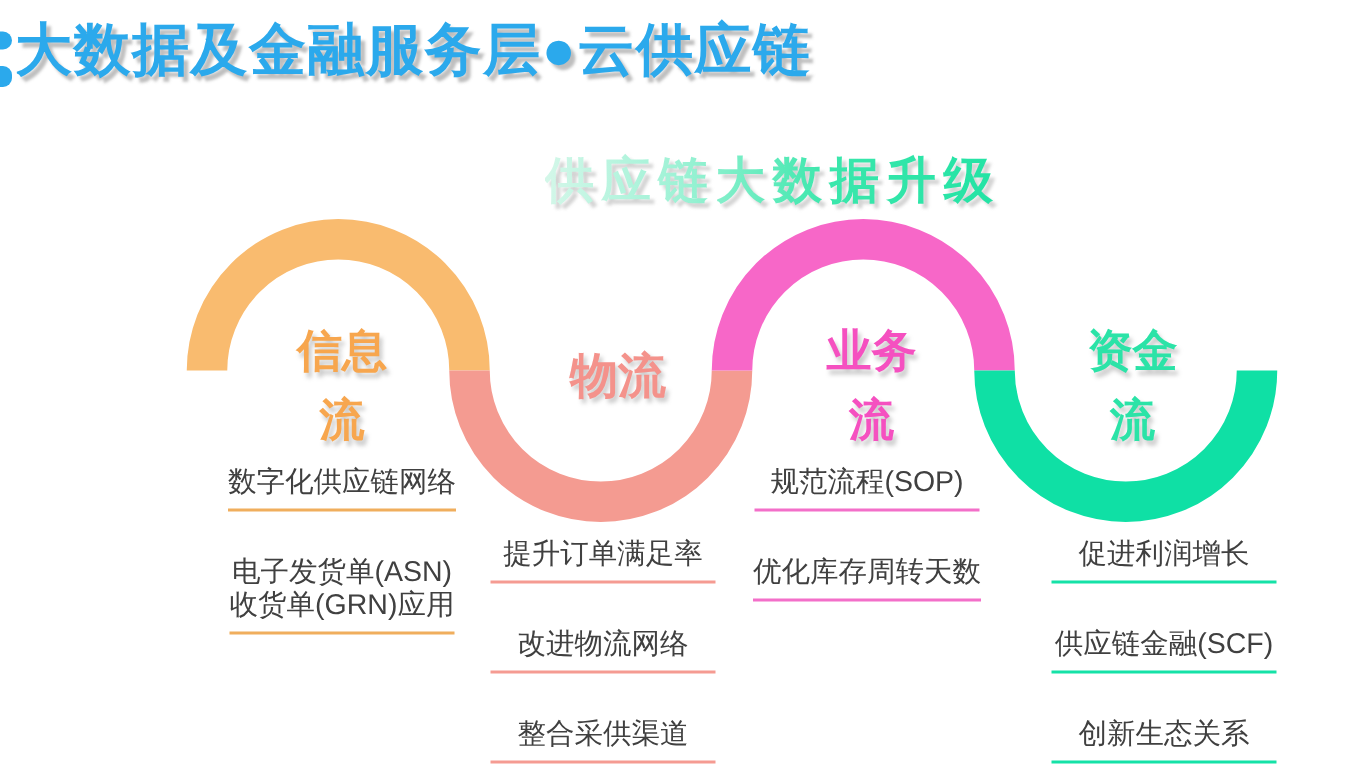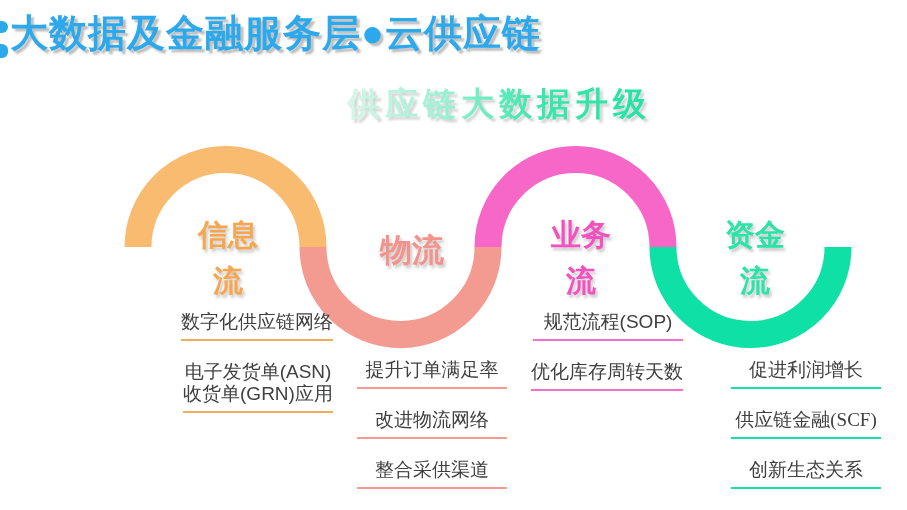--- a/index.html
+++ b/index.html
@@ -13,47 +13,47 @@
   .clip-frag .dot-top{top:1px;width:12px;height:12px;}
   .clip-frag .dot-bottom{top:24px;width:12px;height:14px;}
 
   .title{
     position:absolute;left:10px;top:8px;margin:0;
     font-size:38px;font-weight:bold;letter-spacing:1px;
     color:#2BA9EC;white-space:nowrap;
     text-shadow:3px 3px 2px rgba(110,110,110,0.45);
   }
   .subtitle{
-    position:absolute;left:347px;top:82px;margin:0;
+    position:absolute;left:347px;top:82px;margin:16px;
     font-size:33px;font-weight:bold;letter-spacing:5px;white-space:nowrap;
     background:linear-gradient(90deg,#D4F7E9 0%,#9DF2D5 30%,#3BE7AC 62%,#22E3A4 100%);
     -webkit-background-clip:text;background-clip:text;color:transparent;
     text-shadow:none;
     filter:drop-shadow(3px 3px 1px rgba(130,130,130,0.35));
   }
   .wave{position:absolute;left:0;top:0;}
 
   .sec-label{
     position:absolute;font-weight:bold;text-align:center;
     word-break:break-all;line-height:46px;
     text-shadow:2px 3px 3px rgba(120,120,120,0.4);
   }
   .sec1{left:195px;top:212px;width:66px;font-size:30px;color:#F7A64E;}
   .sec2{left:377px;top:227px;width:70px;font-size:32px;color:#F4928B;white-space:nowrap;}
   .sec3{left:548px;top:212px;width:66px;font-size:30px;color:#F550C0;}
   .sec4{left:722px;top:212px;width:66px;font-size:30px;color:#2BE3A7;}
 
   .col{
     position:absolute;display:flex;flex-direction:column;
-    align-items:flex-end;gap:20px;width:210px;
+    align-items:center;gap:30px;width:210px;
   }
   .col1{left:123px;top:311px;}
   .col2{left:297px;top:359px;}
   .col3{left:473px;top:311px;}
-  .col4{left:671px;top:359px;font-family:Liberation Serif, serif;}
+  .col4{left:671px;top:359px;}
   .item{
     min-width:150px;text-align:center;color:#404040;
     font-size:19px;line-height:22px;padding-bottom:6px;
     border-bottom:2px solid #999;white-space:pre-line;
   }
   .col1 .item{border-bottom-color:#F0AE5D;}
   .col2 .item{border-bottom-color:#F59B92;}
   .col3 .item{border-bottom-color:#F36FC9;}
   .col4 .item{border-bottom-color:#15E2A7;}
 </style>

